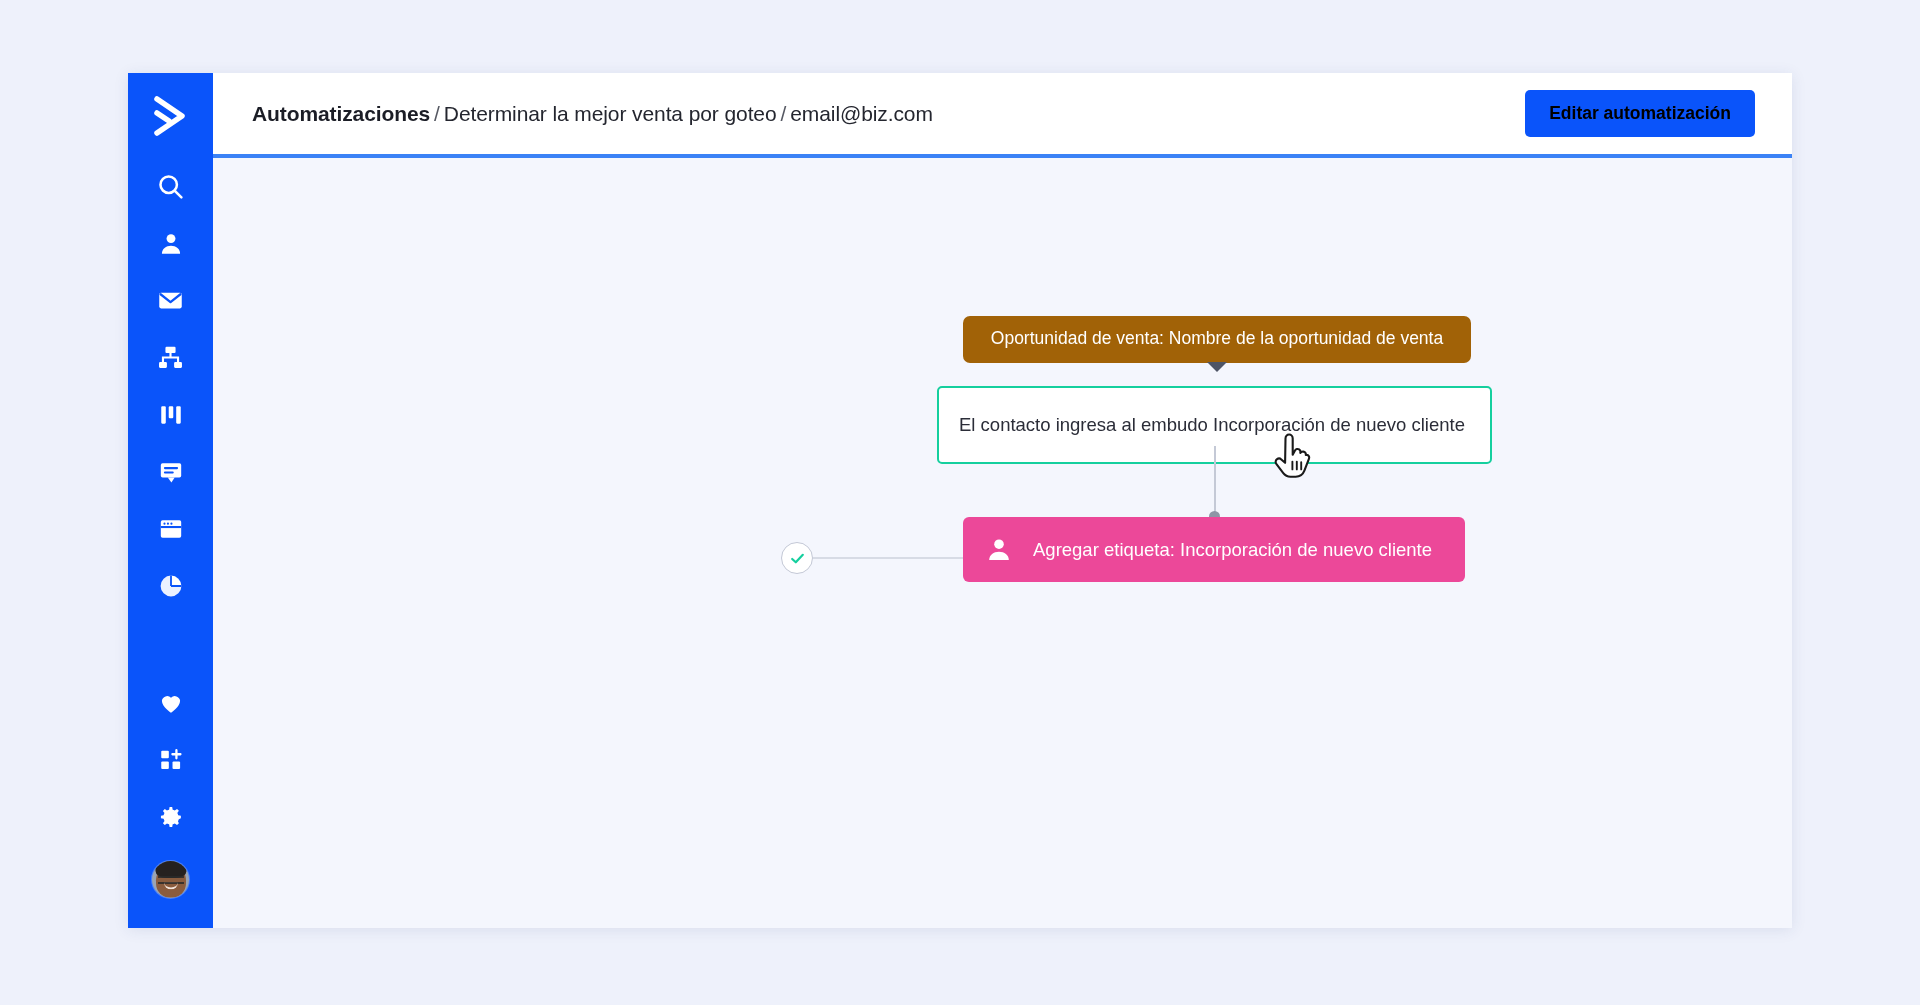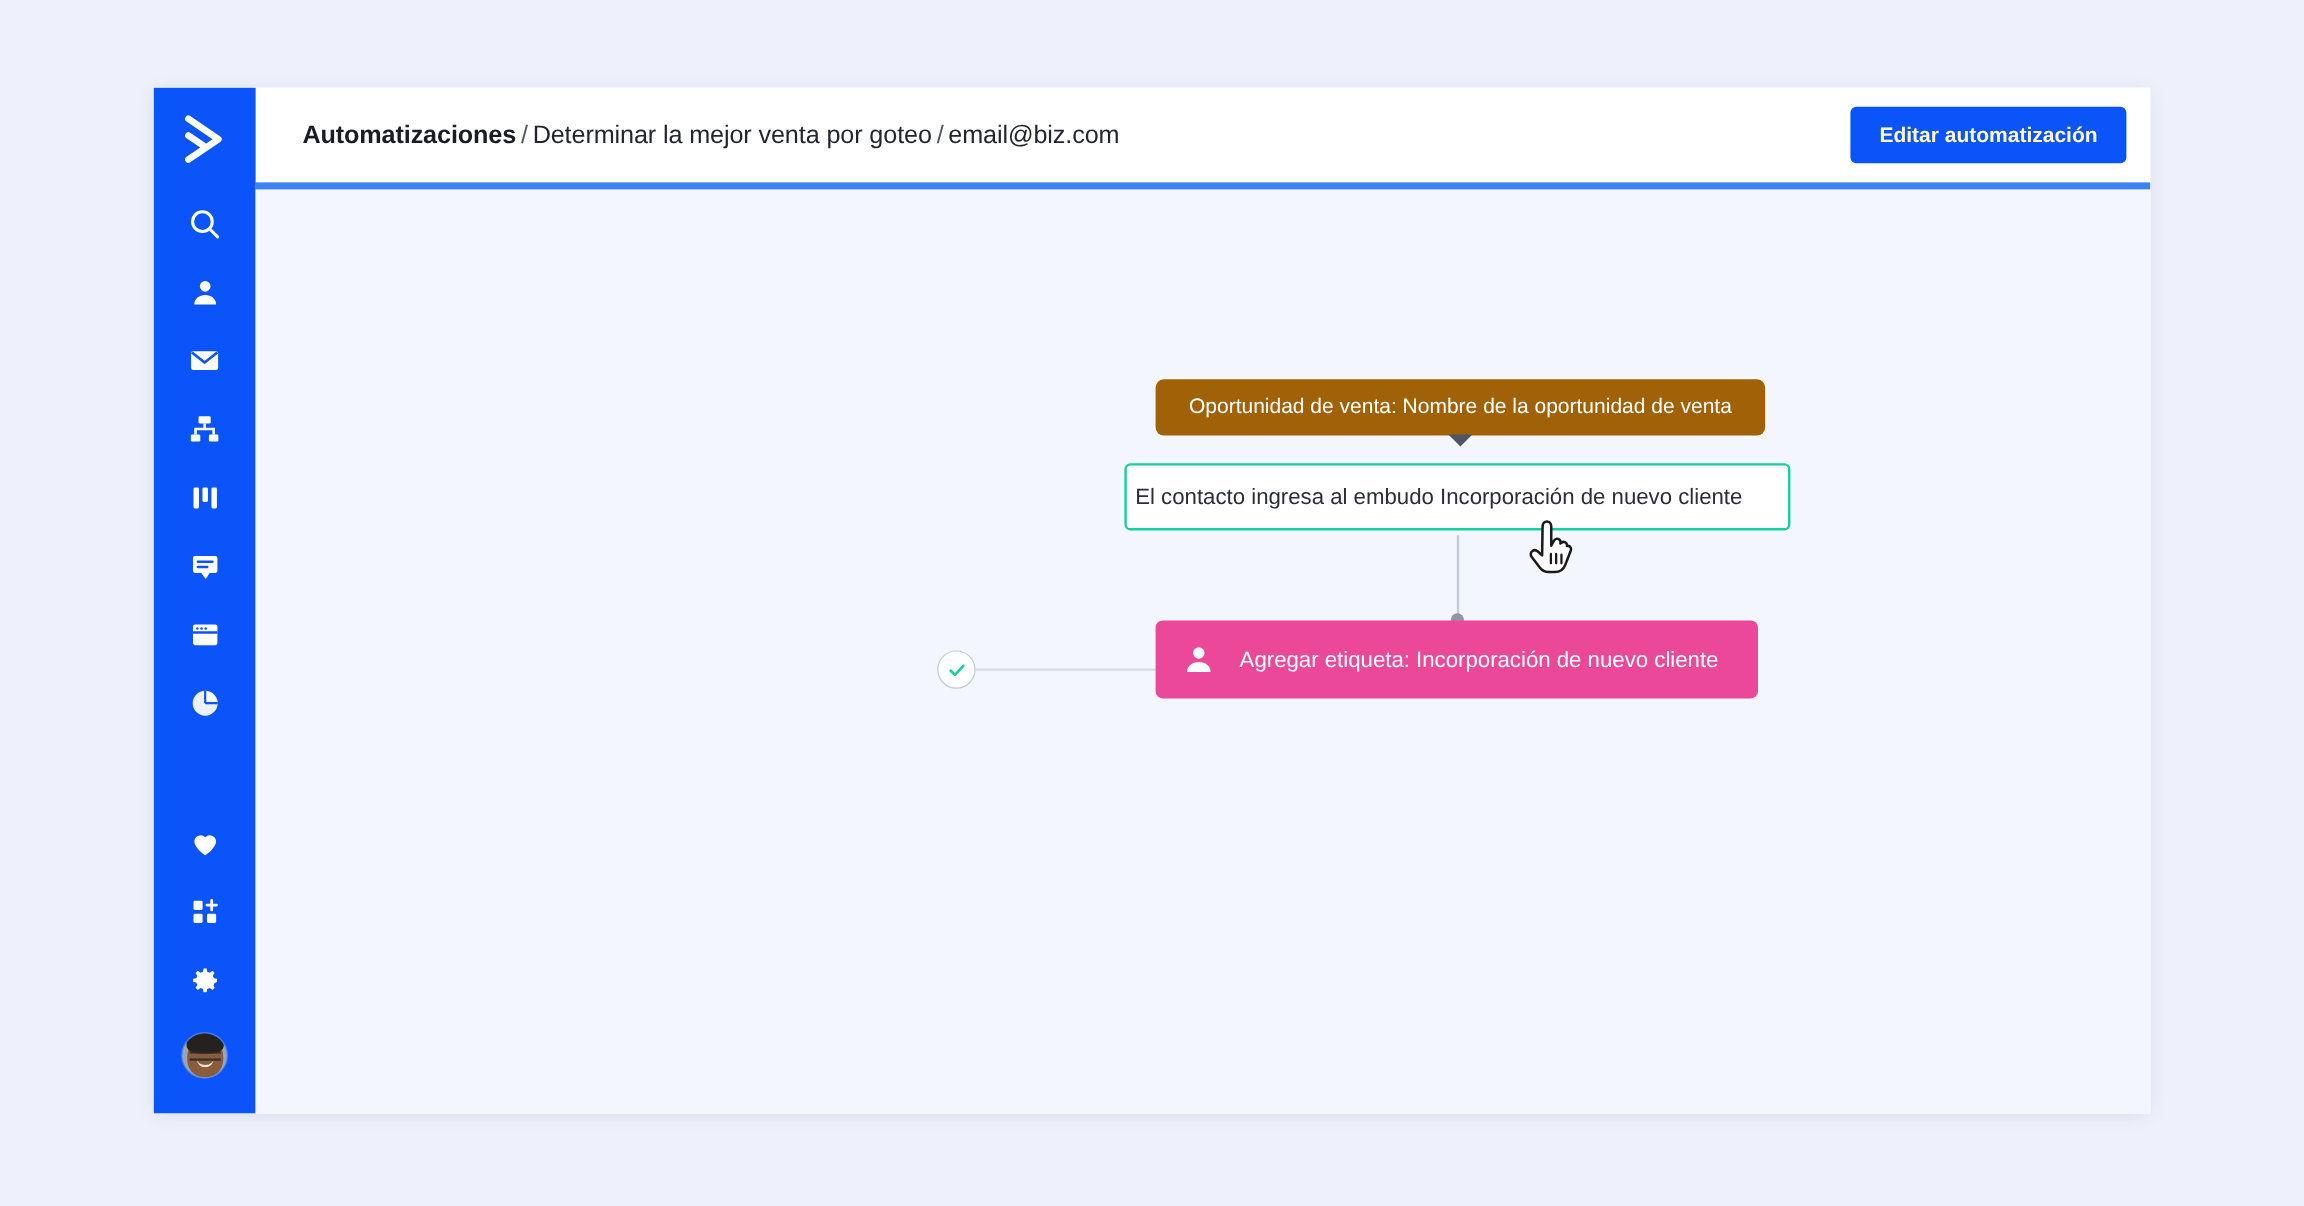--- a/index.html
+++ b/index.html
@@ -112,39 +112,39 @@
     display: flex;
     flex-direction: column;
     min-width: 0;
     background: #f4f6fd;
   }
 
   .topbar {
     height: 85px;
     flex: 0 0 85px;
     background: #ffffff;
-    border-bottom: 6px solid #3b82f6;
-    display: flex;
-    align-items: center;
-    padding: 0 20px 0 39px;
+    border-bottom: 4px solid #3b82f6;
+    display: flex;
+    align-items: center;
+    padding: 0 37px 0 39px;
   }
   .breadcrumb {
     font-size: 21px;
     color: #1b1d26;
     letter-spacing: -0.1px;
     white-space: nowrap;
   }
   .breadcrumb .crumb-root { font-weight: 700; }
   .breadcrumb .sep { color: #555862; padding: 0 4px; }
   .breadcrumb .crumb { font-weight: 400; color: #24262f; }
   .topbar-spacer { flex: 1 1 auto; }
 
   .btn-primary {
     background: #0a54fa;
-    color: #fef9c3;
+    color: #000000;
     border: none;
     border-radius: 5px;
     font-size: 17.5px;
     font-family: "Liberation Sans", sans-serif;
     font-weight: 700;
     padding: 0 24px;
     height: 47px;
     cursor: pointer;
     white-space: nowrap;
   }
@@ -181,27 +181,27 @@
     border-right: 10px solid transparent;
     border-top: 10px solid #4e5566;
   }
 
   
   .node-trigger {
     position: absolute;
     left: 724px;
     top: 228px;
     width: 555px;
-    height: 56px;
+    height: 78px;
     background: #ffffff;
     border: 2px solid #15cf9e;
     border-radius: 5px;
     display: flex;
     align-items: center;
-    padding-left: 7px;
+    padding-left: 20px;
     font-size: 18.5px;
     color: #2b2d38;
     cursor: pointer;
   }
 
   
   .connector-v {
     position: absolute;
     left: 1001px;
     top: 288px;

